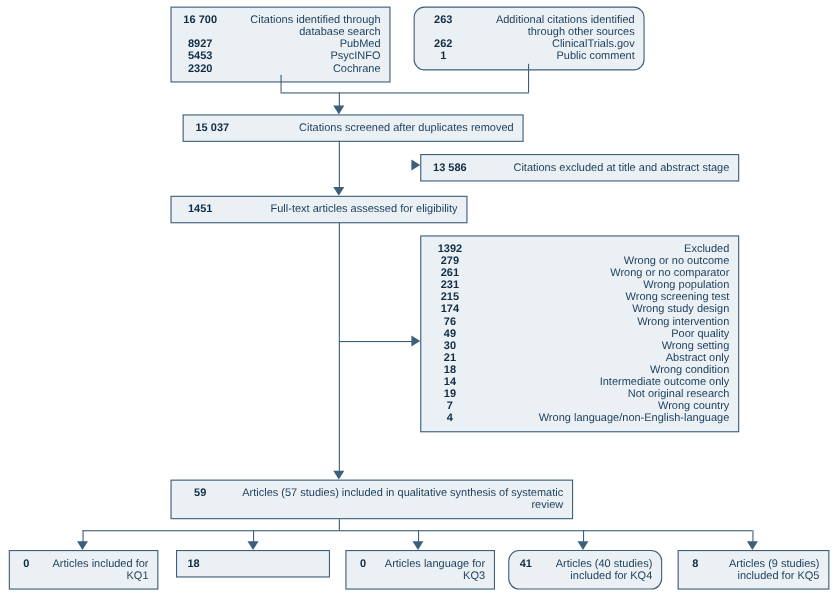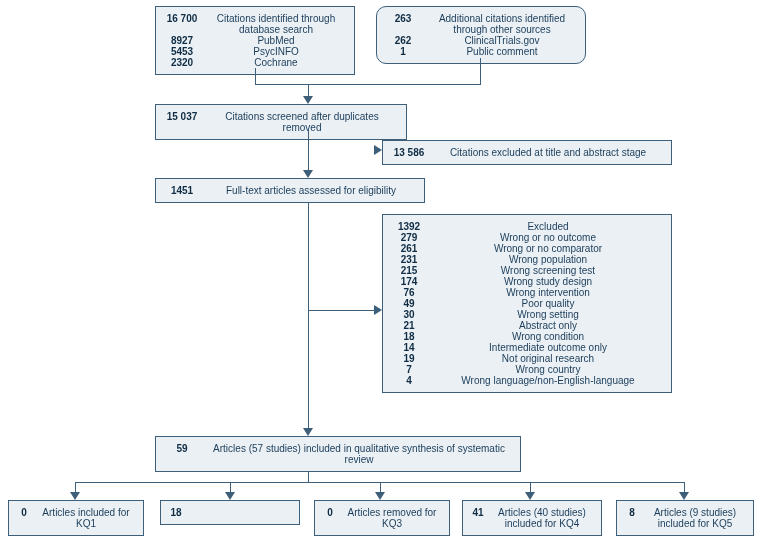--- a/index.html
+++ b/index.html
@@ -13,21 +13,21 @@
     position: relative;
   }
   .box {
     position: absolute;
     border: 1px solid #3e5f7a;
     background: #eaf0f4;
     padding: 6px 8px;
   }
   .row { display: flex; }
   .num { width: 42px; text-align: center; padding-right: 6px; font-weight: bold; color:#0f2c44;}
-  .txt { flex: 1; text-align: center; }
+  .txt { flex: 1; text-align: right; }
   .line { position: absolute; background: #3e5f7a; }
   svg.arrow { position: absolute; overflow: visible; }
   .ah { fill: #3e5f7a; }
 </style>
 </head>
 <body>
 
 <div class="box" style="left:155px; top:6px; width:200px;">
   <div class="row">
       <div class="num">16 700</div>
@@ -63,21 +63,21 @@
 </div>
 
 <div class="line" style="left:255px; top:68px; width:1px; height:16px;"></div>
 <div class="line" style="left:480px; top:58px; width:1px; height:26px;"></div>
 <div class="line" style="left:255px; top:84px; width:226px; height:1px;"></div>
 <div class="line" style="left:308px; top:84px; width:1px; height:14px;"></div>
 <svg class="arrow" style="left:303px; top:96px;" width="10" height="8">
     <polygon class="ah" points="0,0 10,0 5,8"></polygon>
   </svg>
 
-<div class="box" style="left:155px; top:104px; width:252px;">
+<div class="box" style="left:166px; top:104px; width:310px;">
   <div class="row">
       <div class="num">15 037</div>
       <div class="txt">Citations screened after duplicates removed</div>
     </div>
 </div>
 
 <div class="line" style="left:308px; top:128px; width:1px; height:44px;"></div>
 <svg class="arrow" style="left:303px; top:170px;" width="10" height="8">
     <polygon class="ah" points="0,0 10,0 5,8"></polygon>
   </svg>
@@ -213,24 +213,24 @@
     </div>
 </div>
 <div class="box" style="left:160px; top:500px; width:140px;">
   <div class="row">
       <div class="num" style="width:20px">18</div>
     </div>
 </div>
 <div class="box" style="left:314px; top:500px; width:136px;">
   <div class="row">
       <div class="num" style="width:20px">0</div>
-      <div class="txt">Articles removed for KQ3</div>
-    </div>
-</div>
-<div class="box" style="left:462px; top:500px; width:140px;">
+      <div class="txt">Articles language for KQ3</div>
+    </div>
+</div>
+<div class="box" style="left:462px; top:500px; width:140px;border-radius:10px;">
   <div class="row">
       <div class="num" style="width:20px">41</div>
       <div class="txt">Articles (40 studies) included for KQ4</div>
     </div>
 </div>
 <div class="box" style="left:616px; top:500px; width:138px;">
   <div class="row">
       <div class="num" style="width:20px">8</div>
       <div class="txt">Articles (9 studies) included for KQ5</div>
     </div>

